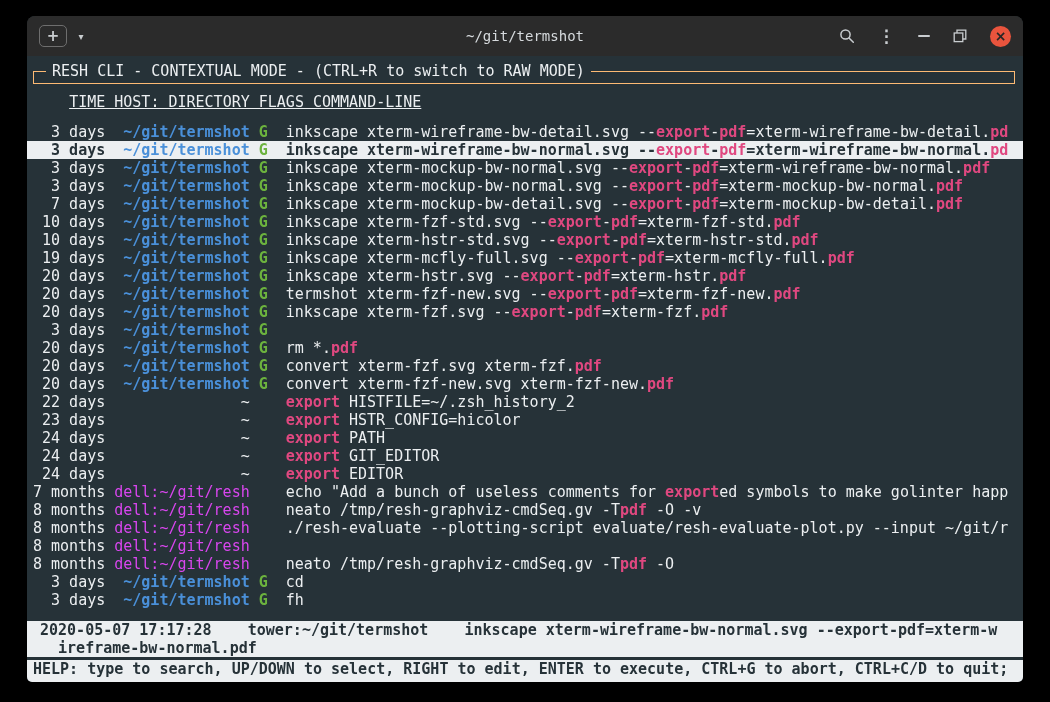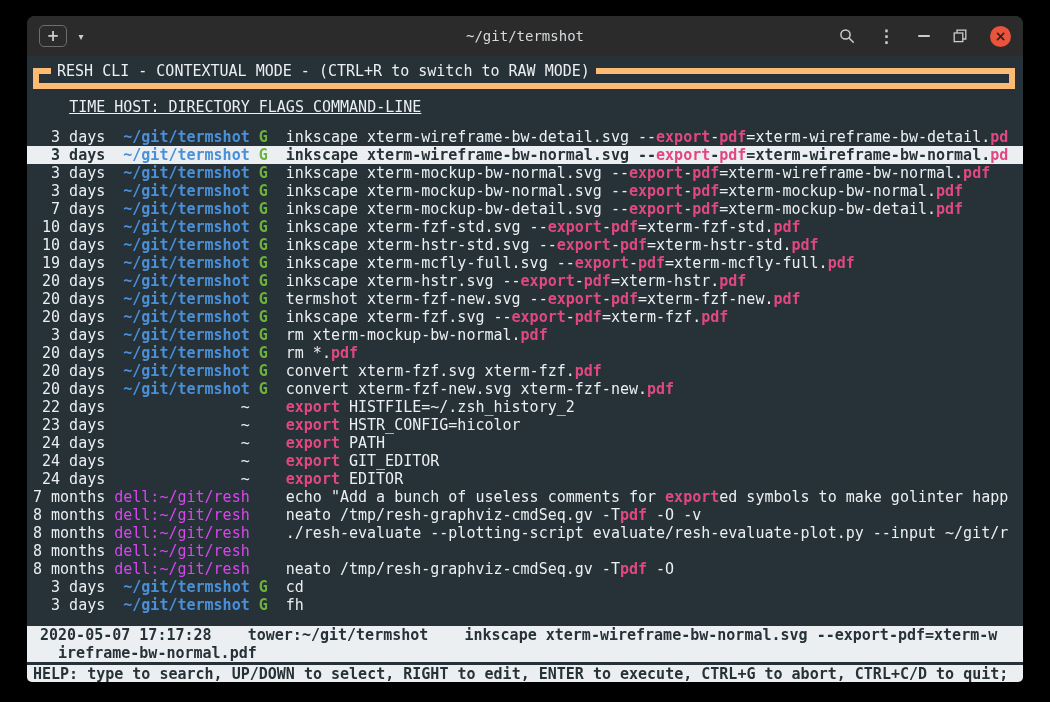--- a/index.html
+++ b/index.html
@@ -31,21 +31,21 @@
   .close-x { color:#262626; font-size:14px; font-weight:bold; line-height:1;
              font-family:"DejaVu Sans", sans-serif; }
 
   
   .terminal {
     height:626px; background:#263238; color:#eceff1;
     font-family:"DejaVu Sans Mono", monospace; font-size:15px; line-height:18px;
     padding:4px 6px 0 6px; position:relative; overflow:hidden;
   }
 
-  .searchbox { border:6px solid #fdba74; margin:2px 2px 9px 0; padding:0 5px 3px 5px; }
+  .searchbox { border:1px solid #fdba74; margin:2px 2px 9px 0; padding:0 5px 3px 5px; }
   .searchbox legend { margin-left:7px; padding:0 6px; white-space:pre; color:#eceff1; }
   .query-line { white-space:pre; }
   .cursor { display:inline-block; width:9px; height:15px; background:#cfd8dc;
             vertical-align:-2px; }
 
   .table-header { white-space:pre; margin:2px 0 5px 0; }
   .hdr-text { text-decoration:underline; }
 
   .rows-wrap { margin:12px -6px; }
   .row { display:flex; white-space:pre; height:18px; overflow:hidden; padding:0 6px; }
@@ -118,21 +118,21 @@
         <div class="row selected"><span class="c-time">3 days</span><span class="c-host blue">~/git/termshot</span><span class="c-flag">G</span><span class="c-cmd"><span>inkscape xterm-wireframe-bw-normal.svg --</span><span class="hl">export</span><span>-</span><span class="hl">pdf</span><span>=xterm-wireframe-bw-normal.</span><span class="hl">pd</span></span></div>
         <div class="row"><span class="c-time">3 days</span><span class="c-host blue">~/git/termshot</span><span class="c-flag">G</span><span class="c-cmd"><span>inkscape xterm-mockup-bw-normal.svg --</span><span class="hl">export</span><span>-</span><span class="hl">pdf</span><span>=xterm-wireframe-bw-normal.</span><span class="hl">pdf</span></span></div>
         <div class="row"><span class="c-time">3 days</span><span class="c-host blue">~/git/termshot</span><span class="c-flag">G</span><span class="c-cmd"><span>inkscape xterm-mockup-bw-normal.svg --</span><span class="hl">export</span><span>-</span><span class="hl">pdf</span><span>=xterm-mockup-bw-normal.</span><span class="hl">pdf</span></span></div>
         <div class="row"><span class="c-time">7 days</span><span class="c-host blue">~/git/termshot</span><span class="c-flag">G</span><span class="c-cmd"><span>inkscape xterm-mockup-bw-detail.svg --</span><span class="hl">export</span><span>-</span><span class="hl">pdf</span><span>=xterm-mockup-bw-detail.</span><span class="hl">pdf</span></span></div>
         <div class="row"><span class="c-time">10 days</span><span class="c-host blue">~/git/termshot</span><span class="c-flag">G</span><span class="c-cmd"><span>inkscape xterm-fzf-std.svg --</span><span class="hl">export</span><span>-</span><span class="hl">pdf</span><span>=xterm-fzf-std.</span><span class="hl">pdf</span></span></div>
         <div class="row"><span class="c-time">10 days</span><span class="c-host blue">~/git/termshot</span><span class="c-flag">G</span><span class="c-cmd"><span>inkscape xterm-hstr-std.svg --</span><span class="hl">export</span><span>-</span><span class="hl">pdf</span><span>=xterm-hstr-std.</span><span class="hl">pdf</span></span></div>
         <div class="row"><span class="c-time">19 days</span><span class="c-host blue">~/git/termshot</span><span class="c-flag">G</span><span class="c-cmd"><span>inkscape xterm-mcfly-full.svg --</span><span class="hl">export</span><span>-</span><span class="hl">pdf</span><span>=xterm-mcfly-full.</span><span class="hl">pdf</span></span></div>
         <div class="row"><span class="c-time">20 days</span><span class="c-host blue">~/git/termshot</span><span class="c-flag">G</span><span class="c-cmd"><span>inkscape xterm-hstr.svg --</span><span class="hl">export</span><span>-</span><span class="hl">pdf</span><span>=xterm-hstr.</span><span class="hl">pdf</span></span></div>
         <div class="row"><span class="c-time">20 days</span><span class="c-host blue">~/git/termshot</span><span class="c-flag">G</span><span class="c-cmd"><span>termshot xterm-fzf-new.svg --</span><span class="hl">export</span><span>-</span><span class="hl">pdf</span><span>=xterm-fzf-new.</span><span class="hl">pdf</span></span></div>
         <div class="row"><span class="c-time">20 days</span><span class="c-host blue">~/git/termshot</span><span class="c-flag">G</span><span class="c-cmd"><span>inkscape xterm-fzf.svg --</span><span class="hl">export</span><span>-</span><span class="hl">pdf</span><span>=xterm-fzf.</span><span class="hl">pdf</span></span></div>
-        <div class="row"><span class="c-time">3 days</span><span class="c-host blue">~/git/termshot</span><span class="c-flag">G</span><span class="c-cmd"><span>rm xterm-mockup-bw-normal.</span><span class="hl">pdf</span></span></div>
+        <div class="row"><span class="c-time">3 days</span><span class="c-host blue">~/git/termshot</span><span class="c-flag">G</span></div>
         <div class="row"><span class="c-time">20 days</span><span class="c-host blue">~/git/termshot</span><span class="c-flag">G</span><span class="c-cmd"><span>rm *.</span><span class="hl">pdf</span></span></div>
         <div class="row"><span class="c-time">20 days</span><span class="c-host blue">~/git/termshot</span><span class="c-flag">G</span><span class="c-cmd"><span>convert xterm-fzf.svg xterm-fzf.</span><span class="hl">pdf</span></span></div>
         <div class="row"><span class="c-time">20 days</span><span class="c-host blue">~/git/termshot</span><span class="c-flag">G</span><span class="c-cmd"><span>convert xterm-fzf-new.svg xterm-fzf-new.</span><span class="hl">pdf</span></span></div>
         <div class="row"><span class="c-time">22 days</span><span class="c-host plain">~</span><span class="c-flag"></span><span class="c-cmd"><span class="hl">export</span><span> HISTFILE=~/.zsh_history_2</span></span></div>
         <div class="row"><span class="c-time">23 days</span><span class="c-host plain">~</span><span class="c-flag"></span><span class="c-cmd"><span class="hl">export</span><span> HSTR_CONFIG=hicolor</span></span></div>
         <div class="row"><span class="c-time">24 days</span><span class="c-host plain">~</span><span class="c-flag"></span><span class="c-cmd"><span class="hl">export</span><span> PATH</span></span></div>
         <div class="row"><span class="c-time">24 days</span><span class="c-host plain">~</span><span class="c-flag"></span><span class="c-cmd"><span class="hl">export</span><span> GIT_EDITOR</span></span></div>
         <div class="row"><span class="c-time">24 days</span><span class="c-host plain">~</span><span class="c-flag"></span><span class="c-cmd"><span class="hl">export</span><span> EDITOR</span></span></div>
         <div class="row"><span class="c-time">7 months</span><span class="c-host red">dell:~/git/resh</span><span class="c-flag"></span><span class="c-cmd"><span>echo "Add a bunch of useless comments for </span><span class="hl">export</span><span>ed symbols to make golinter happ</span></span></div>
         <div class="row"><span class="c-time">8 months</span><span class="c-host red">dell:~/git/resh</span><span class="c-flag"></span><span class="c-cmd"><span>neato /tmp/resh-graphviz-cmdSeq.gv -T</span><span class="hl">pdf</span><span> -O -v</span></span></div>

